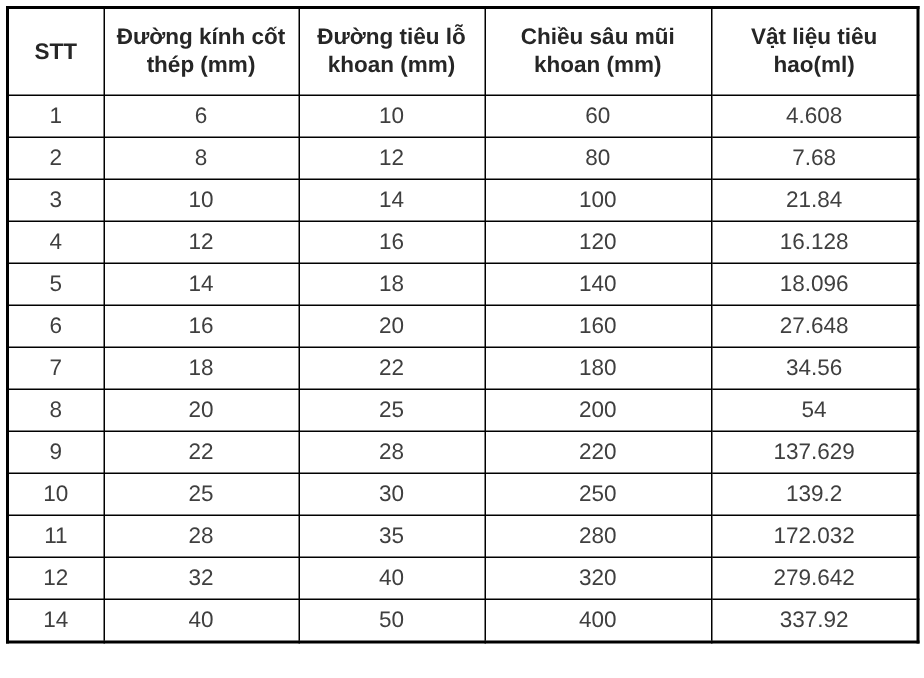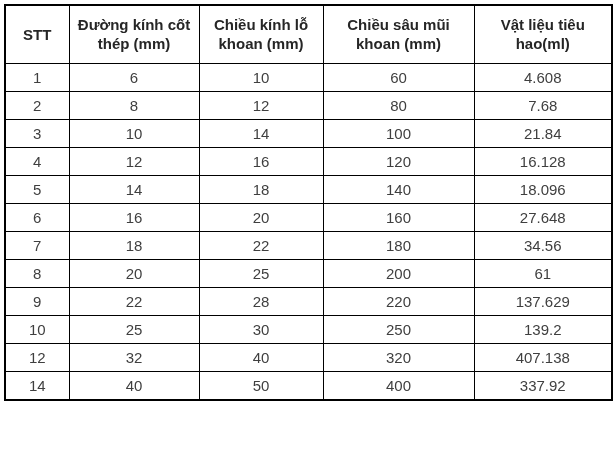--- a/index.html
+++ b/index.html
@@ -59,21 +59,21 @@
       <col class="c-stt">
       <col class="c-thep">
       <col class="c-lo">
       <col class="c-sau">
       <col class="c-vl">
     </colgroup>
     <thead>
       <tr>
         <th>STT</th>
         <th>Đường kính cốt thép (mm)</th>
-        <th>Chiều kính lỗ khoan (mm)</th>
+        <th>Đường tiêu lỗ khoan (mm)</th>
         <th>Chiều sâu mũi khoan (mm)</th>
         <th>Vật liệu tiêu hao(ml)</th>
       </tr>
     </thead>
     <tbody>
         <tr>
           <td>1</td>
           <td>6</td>
           <td>10</td>
           <td>60</td>
@@ -119,42 +119,49 @@
           <td>18</td>
           <td>22</td>
           <td>180</td>
           <td>34.56</td>
         </tr>
         <tr>
           <td>8</td>
           <td>20</td>
           <td>25</td>
           <td>200</td>
-          <td>61</td>
+          <td>54</td>
         </tr>
         <tr>
           <td>9</td>
           <td>22</td>
           <td>28</td>
           <td>220</td>
           <td>137.629</td>
         </tr>
         <tr>
           <td>10</td>
           <td>25</td>
           <td>30</td>
           <td>250</td>
           <td>139.2</td>
         </tr>
         <tr>
+          <td>11</td>
+          <td>28</td>
+          <td>35</td>
+          <td>280</td>
+          <td>172.032</td>
+        </tr>
+        <tr>
           <td>12</td>
           <td>32</td>
           <td>40</td>
           <td>320</td>
-          <td>407.138</td>
+          <td>279.642</td>
         </tr>
         <tr>
           <td>14</td>
           <td>40</td>
           <td>50</td>
           <td>400</td>
           <td>337.92</td>
         </tr>
       </tbody>
   </table>

